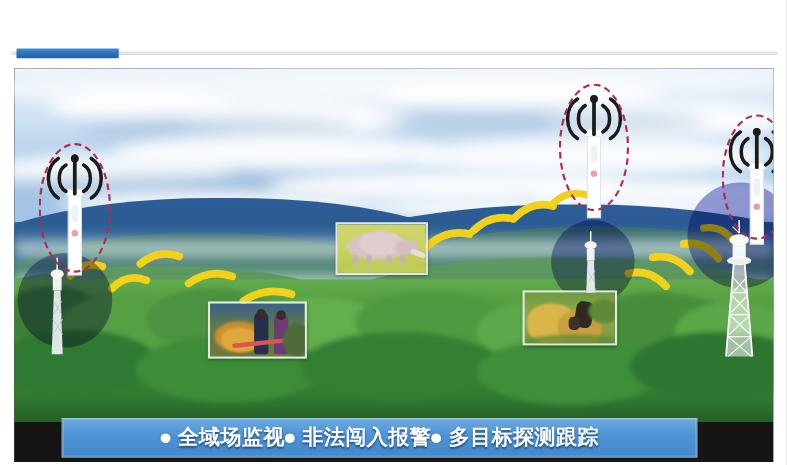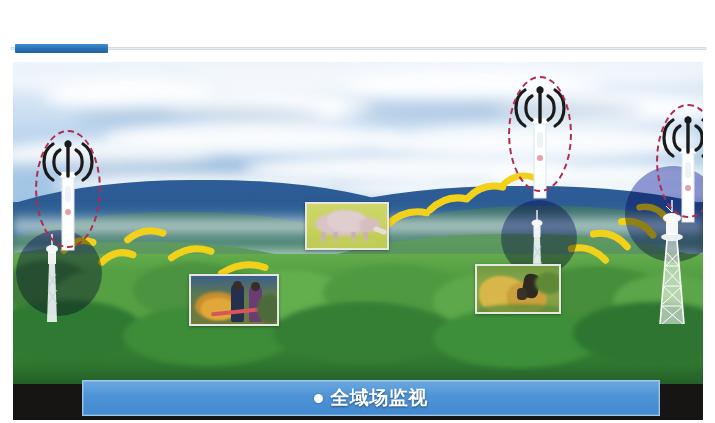--- a/index.html
+++ b/index.html
@@ -96,21 +96,21 @@
   .inset{
     position:absolute;border:2px solid #e7e7e2;box-sizing:border-box;overflow:hidden;
     box-shadow:0 1px 3px rgba(0,0,0,.35);
   }
   .inset .bg{position:absolute;inset:0;}
   .blob{position:absolute;border-radius:50%;filter:blur(1.5px);}
   .blob2{position:absolute;border-radius:45% 55% 50% 50%;filter:blur(1.2px);}
 
   
   .banner{
-    position:absolute;left:82px;top:380px;width:578px;height:36px;
+    position:absolute;left:56px;top:380px;width:578px;height:36px;
     background:linear-gradient(180deg,#6aa8e0 0%,#4e93d6 45%,#4289cf 100%);
     border:1px solid #9ec8ea;
     box-sizing:border-box;
     display:flex;align-items:center;justify-content:center;
     box-shadow:0 0 0 1px rgba(255,255,255,.18) inset;
   }
   .bitem{display:flex;align-items:center;gap:7px;}
   .bdot{
     width:9px;height:9px;border-radius:50%;background:#ffffff;
     box-shadow:0 0 2px rgba(0,0,0,.35);flex:none;
@@ -392,15 +392,23 @@
     </div>
 
     <div class="darkstrip"></div>
   </div>
 
   <div class="banner">
     <div class="bitem">
       <span class="bdot"></span>
       <span class="btext">全域场监视</span>
     </div>
+    <div class="bitem">
+      <span class="bdot"></span>
+      <span class="btext">非法闯入报警</span>
+    </div>
+    <div class="bitem">
+      <span class="bdot"></span>
+      <span class="btext">多目标探测跟踪</span>
+    </div>
   </div>
 
 </div>
 
 </body></html>

